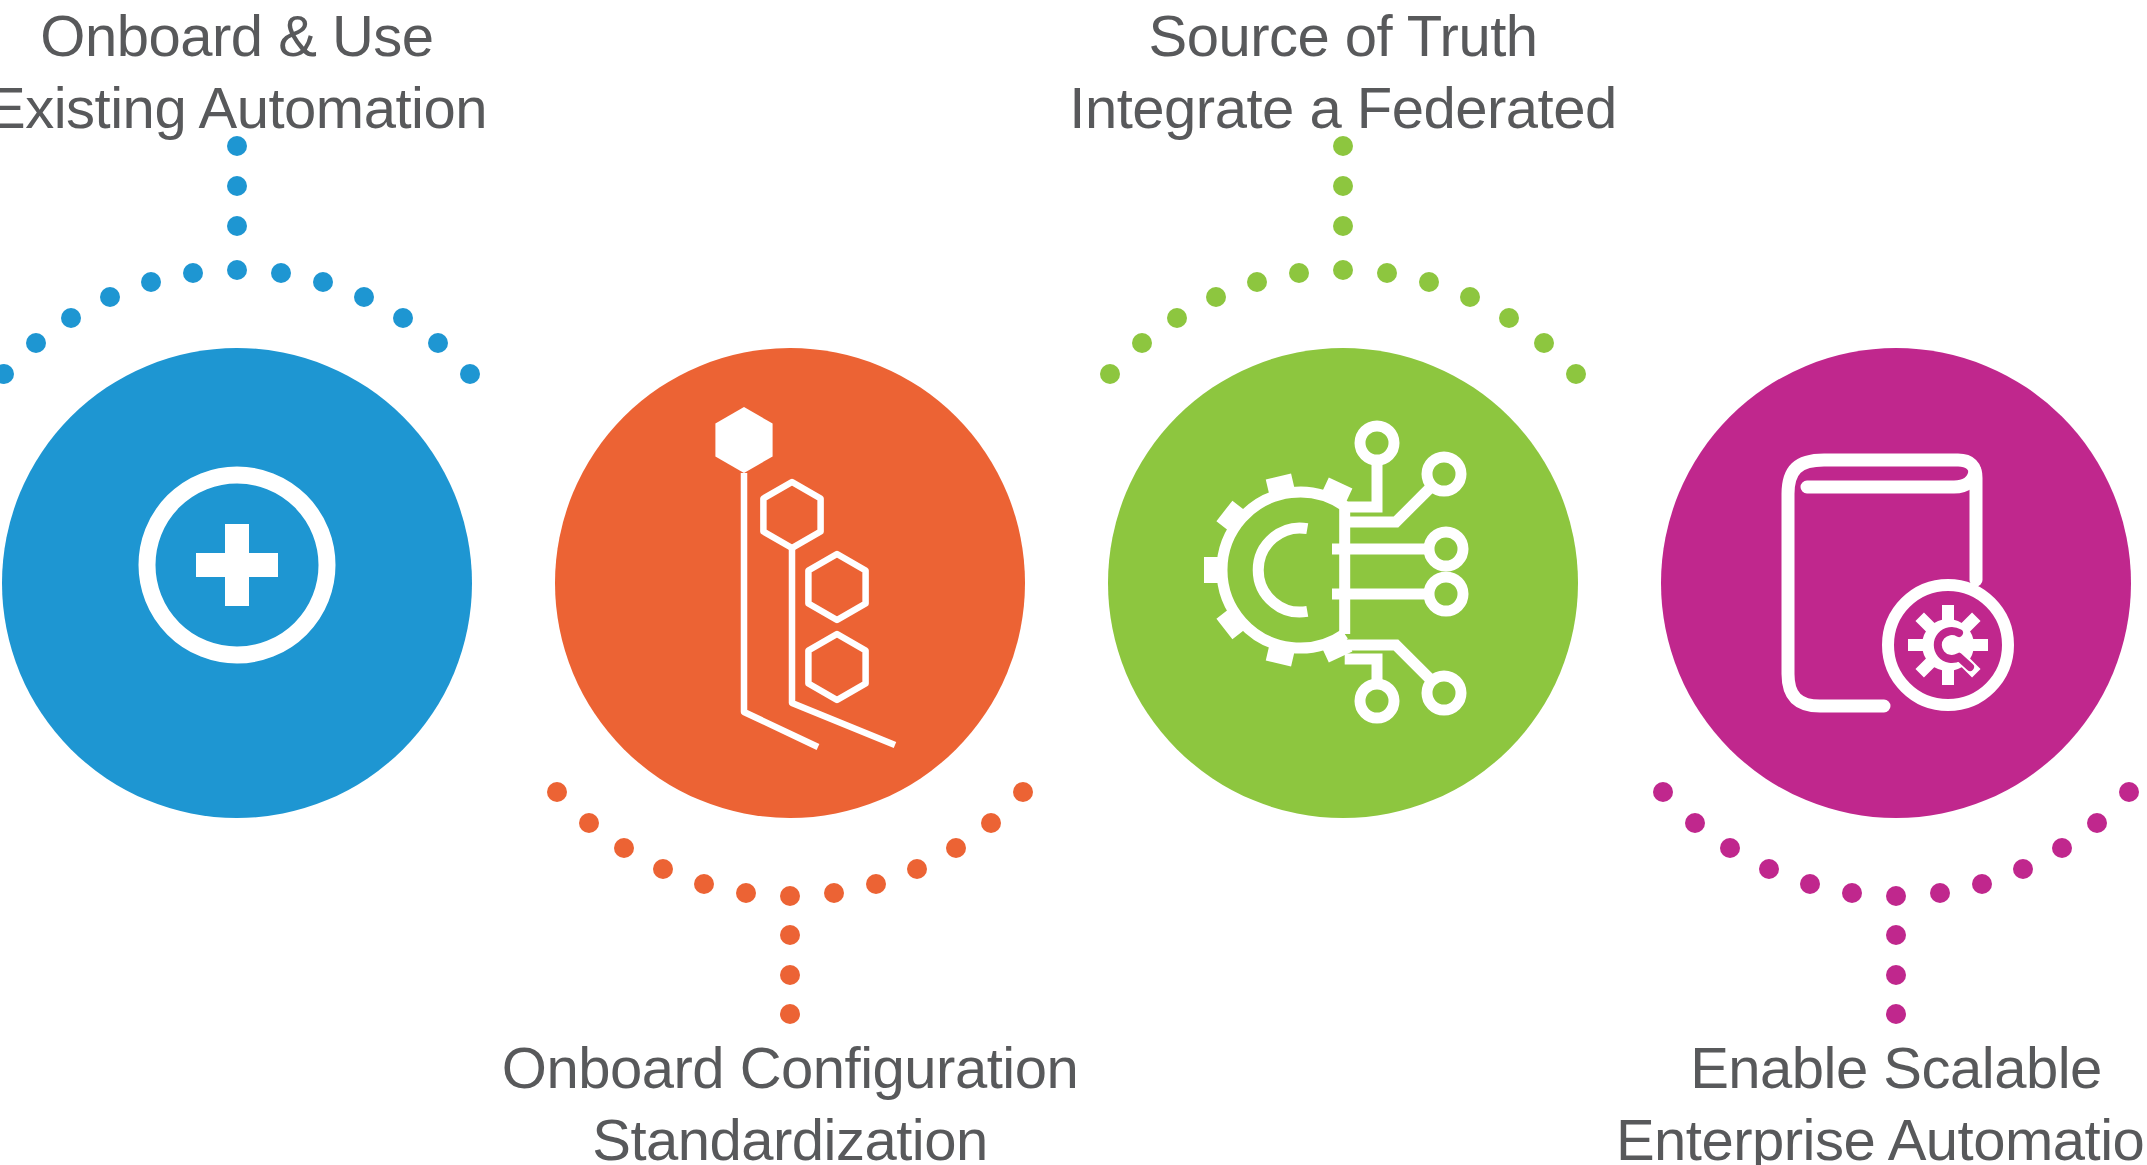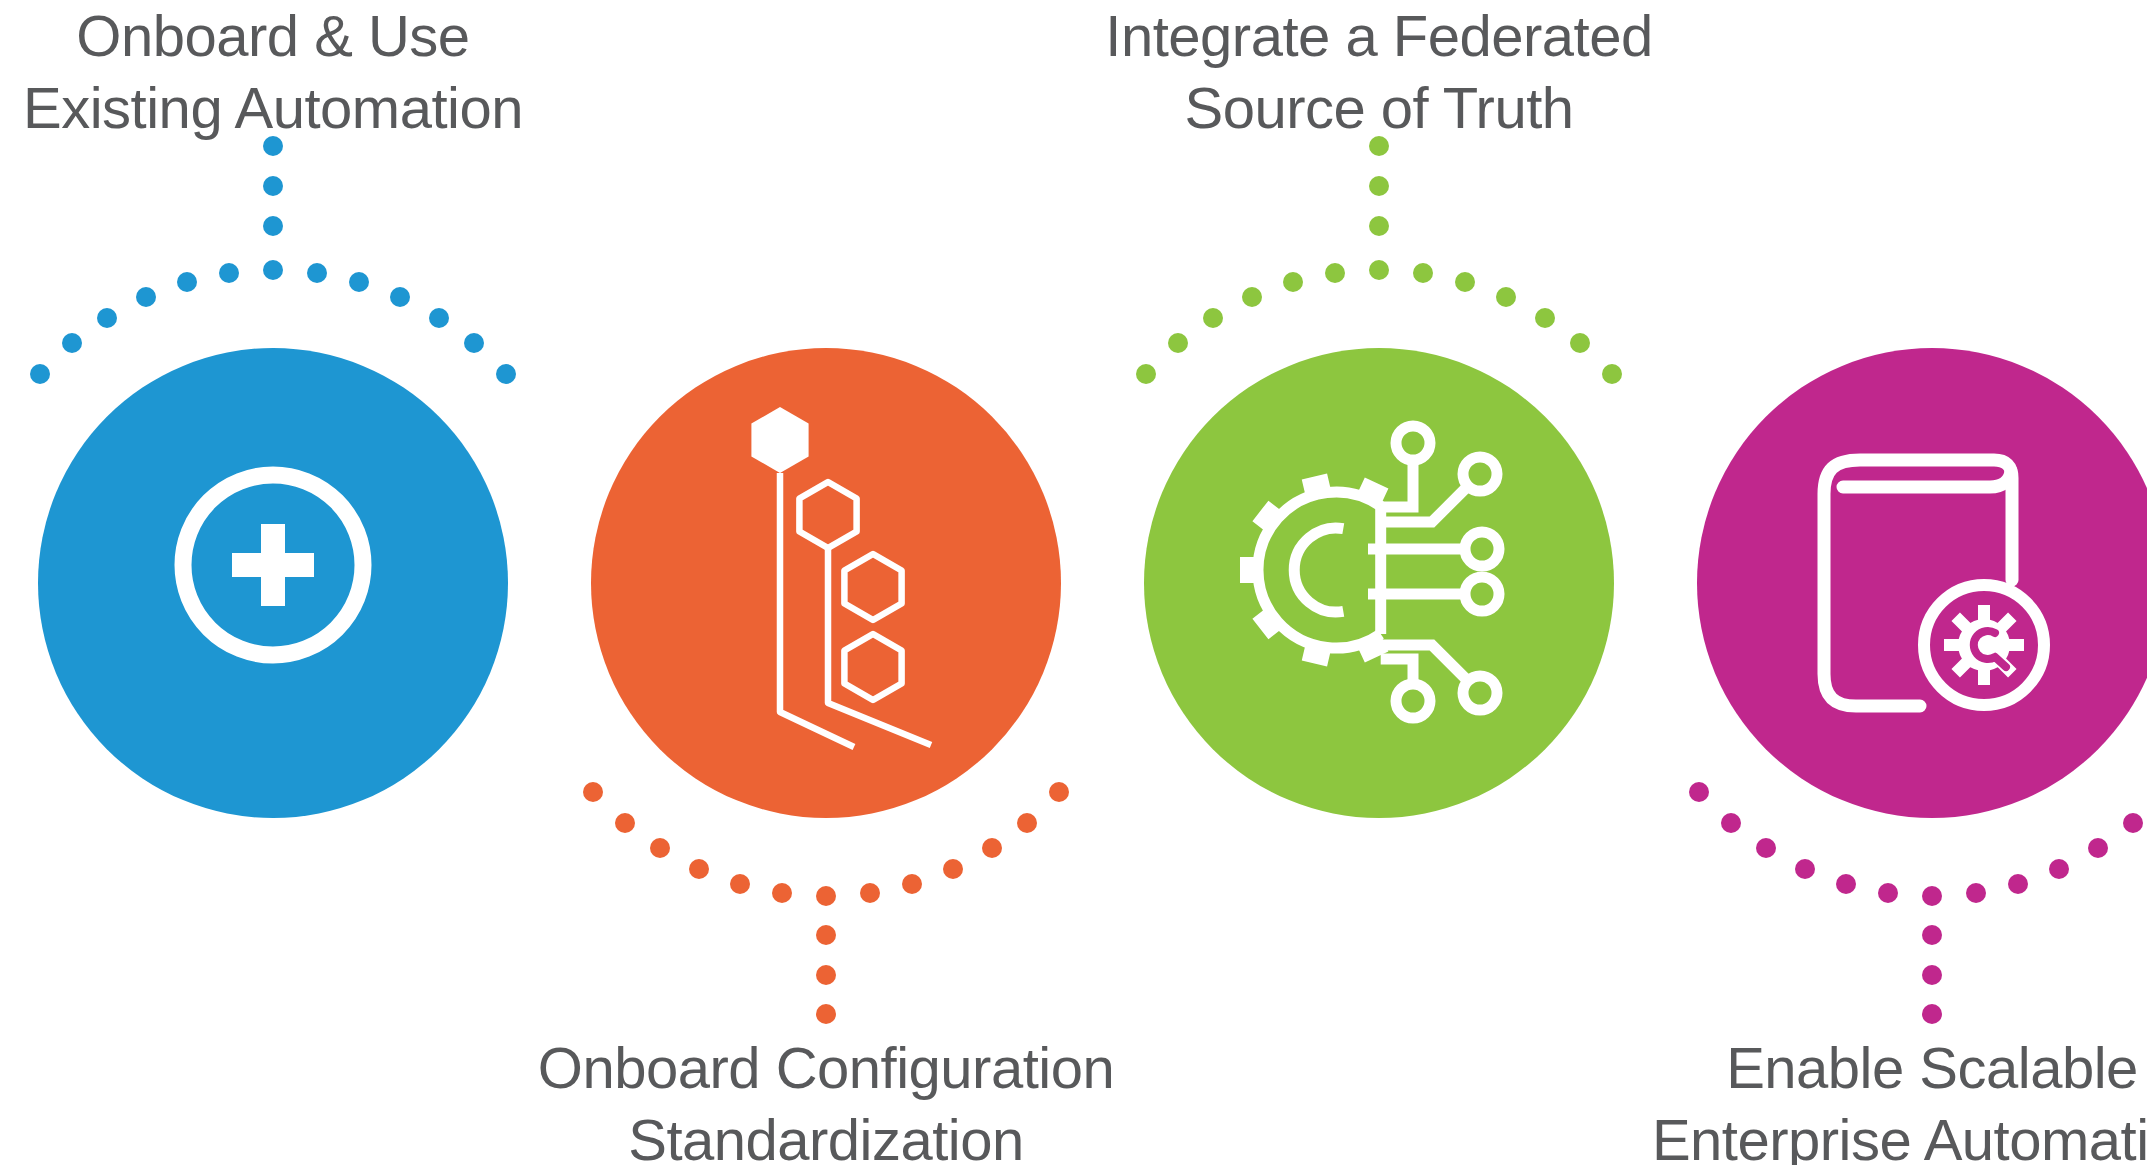--- a/index.html
+++ b/index.html
@@ -1,18 +1,18 @@
 <!DOCTYPE html>
 <html><head>
 <meta charset="utf-8">
 <style>
   html,body{margin:0;padding:0;background:#fff;}
   #canvas{position:relative;width:2147px;height:1165px;background:#fff;overflow:hidden;
           font-family:"Liberation Sans",sans-serif;}
-  .unit{position:absolute;inset:0;color:var(--c);margin-left:36px;}
+  .unit{position:absolute;inset:0;color:var(--c);}
   .label{position:absolute;width:760px;text-align:center;color:var(--tc);
          font-weight:300;font-size:58px;line-height:72px;letter-spacing:-0.5px;}
   .label div{white-space:nowrap;}
   .big-circle{position:absolute;width:470px;height:470px;border-radius:50%;background:var(--c);top:348px;}
   .icon{position:absolute;}
   .dot{position:absolute;width:20px;height:20px;border-radius:50%;background:var(--c);}
   
   .u0 .big-circle{left:2px}    .u1 .big-circle{left:555px}
   .u2 .big-circle{left:1108px} .u3 .big-circle{left:1661px}
   .u0 .label{left:-143px;top:0}     .u2 .label{left:963px;top:0}
@@ -89,22 +89,22 @@
         <path d="M152 153 L152 308 L255 350"></path>
         <polygon points="152,87 180.6,103.5 180.6,136.5 152,153 123.4,136.5 123.4,103.5"></polygon>
         <polygon points="197,159 225.6,175.5 225.6,208.5 197,225 168.4,208.5 168.4,175.5"></polygon>
         <polygon points="197,239 225.6,255.5 225.6,288.5 197,305 168.4,288.5 168.4,255.5"></polygon>
       </g>
     </svg>
   </div>
 
   <div class="unit u2" style="--c: #8DC63F;">
     <div class="label">
+      <div>Source of Truth</div>
       <div>Integrate a Federated</div>
-      <div>Source of Truth</div>
     </div>
     <div>
         <div class="dot" style="left: 1100.4px; top: 363.562px;"></div>
         <div class="dot" style="left: 1131.81px; top: 333.228px;"></div>
         <div class="dot" style="left: 1167.14px; top: 307.561px;"></div>
         <div class="dot" style="left: 1205.69px; top: 287.06px;"></div>
         <div class="dot" style="left: 1246.73px; top: 272.125px;"></div>
         <div class="dot" style="left: 1289.44px; top: 263.046px;"></div>
         <div class="dot" style="left: 1333px; top: 260px;"></div>
         <div class="dot" style="left: 1376.56px; top: 263.046px;"></div>

